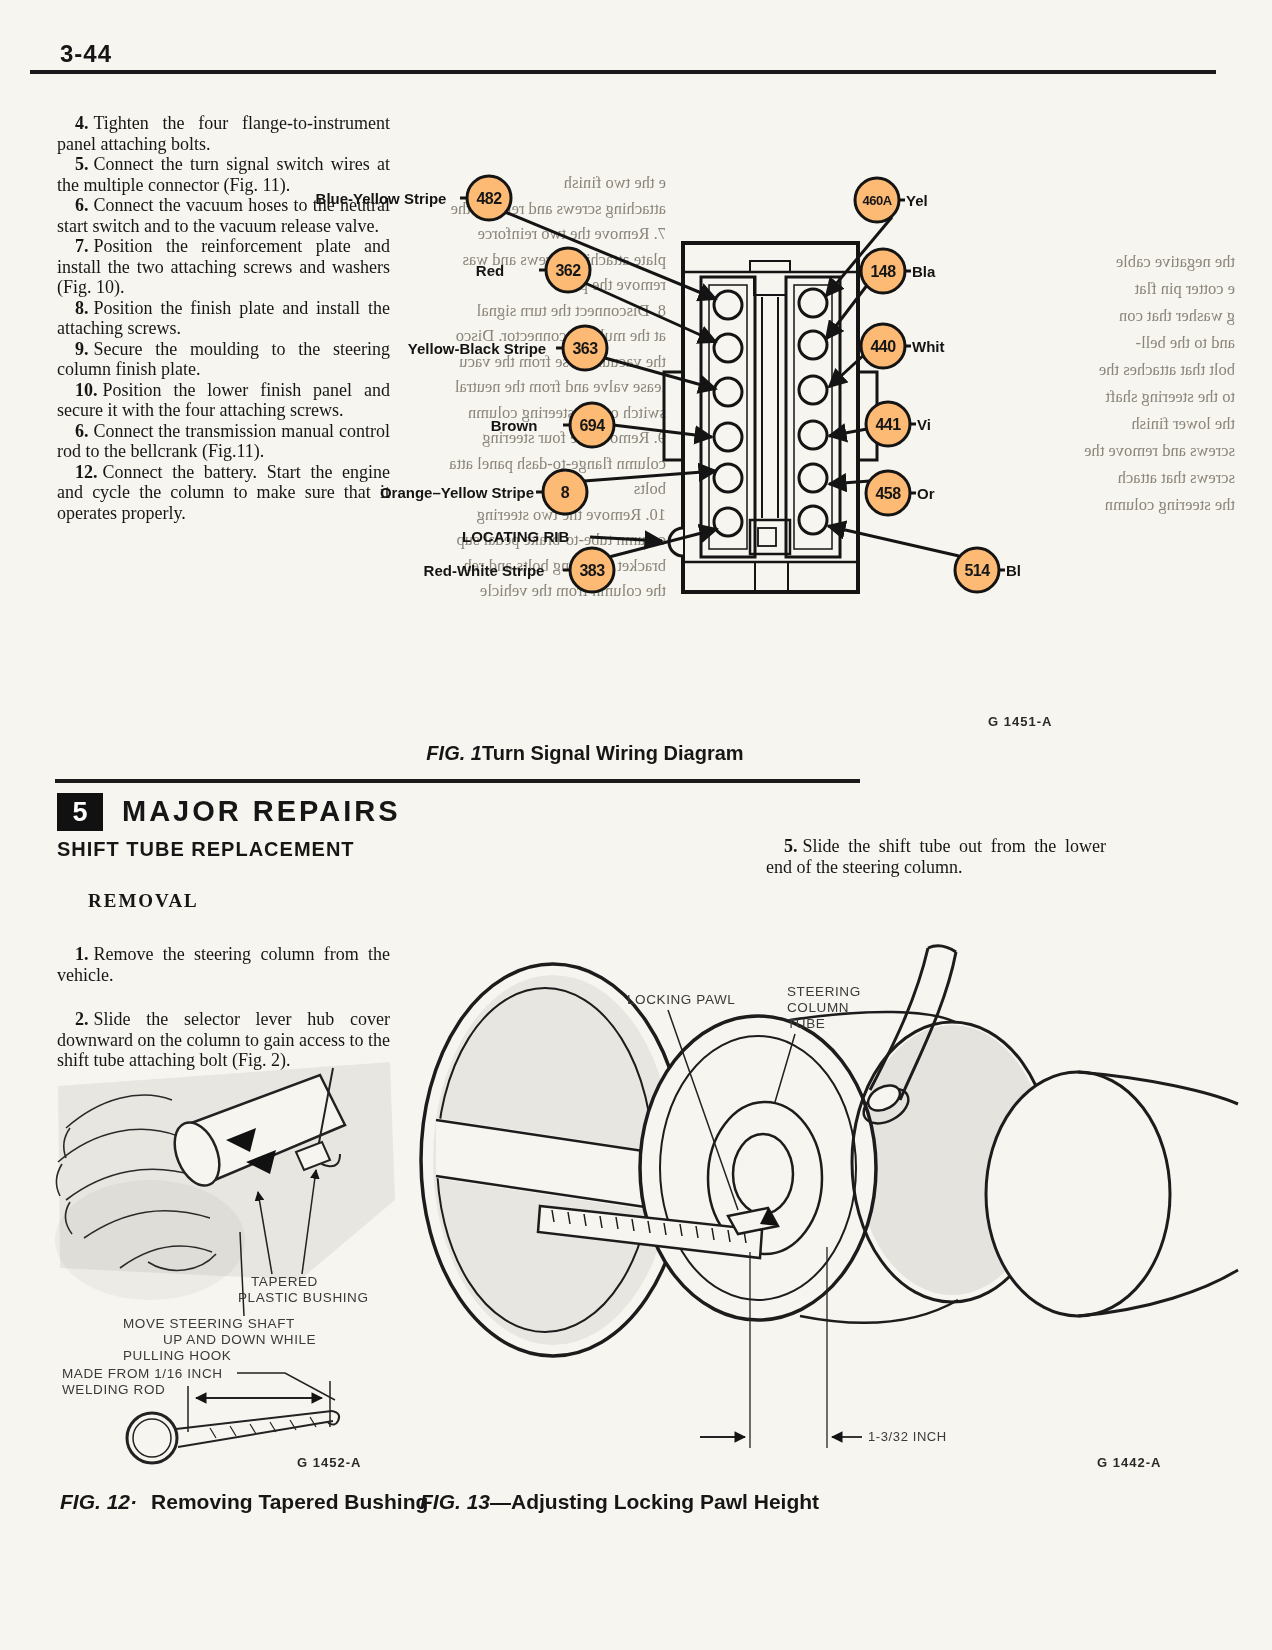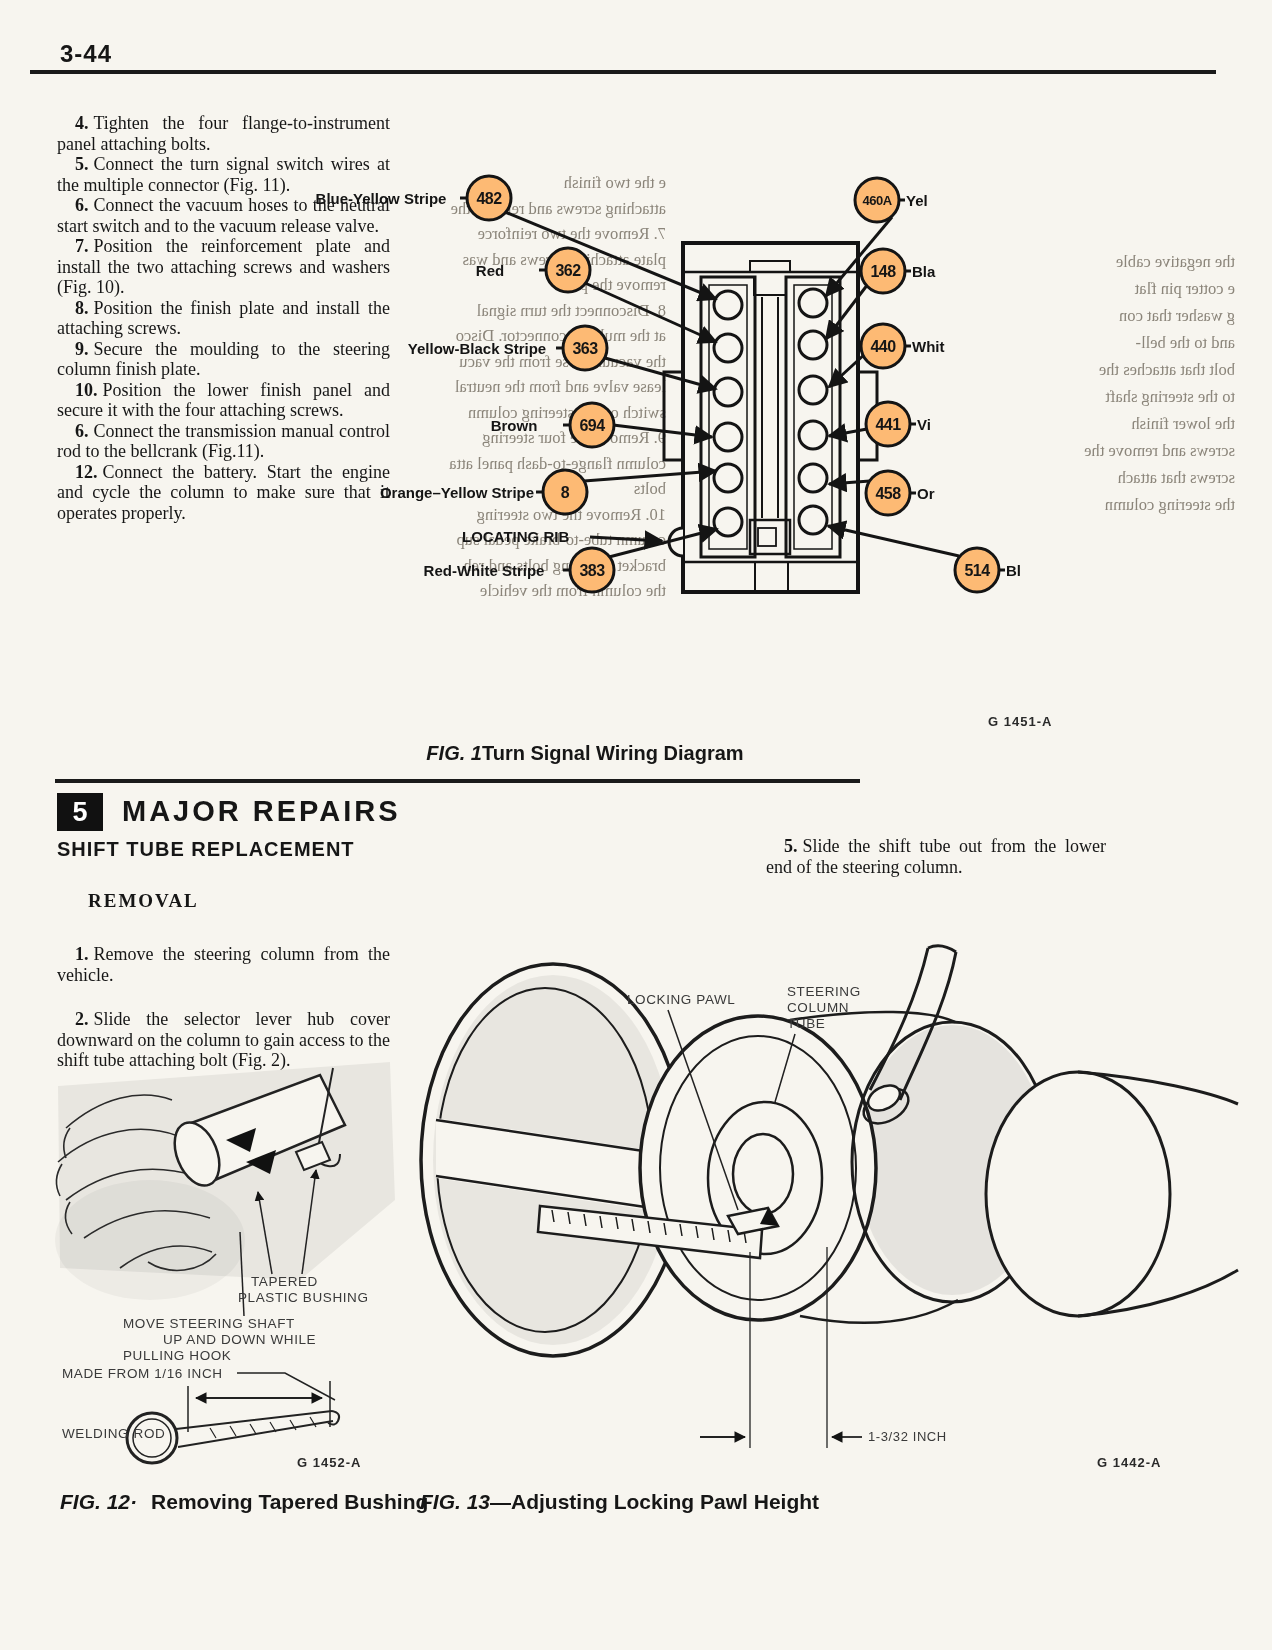--- a/index.html
+++ b/index.html
@@ -276,21 +276,21 @@
   <div class="bodycol" style="left:766px;top:836px;width:340px;">
     <p><b>5.</b><span>Slide the shift tube out from the lower end of the steering column.</span></p>
   </div>
 
   <div class="figlab" style="left:251px;top:1274px;text-align:center;">TAPERED</div>
   <div class="figlab" style="left:238px;top:1290px;">PLASTIC BUSHING</div>
   <div class="figlab" style="left:123px;top:1316px;">MOVE STEERING SHAFT</div>
   <div class="figlab" style="left:123px;top:1332px;margin-left:40px;">UP AND DOWN WHILE</div>
   <div class="figlab" style="left:123px;top:1348px;">PULLING HOOK</div>
   <div class="figlab" style="left:62px;top:1366px;">MADE FROM 1/16 INCH</div>
-  <div class="figlab" style="left:62px;top:1382px;margin-top:44px;">WELDING ROD</div>
+  <div class="figlab" style="left:62px;top:1382px;">WELDING ROD</div>
   <div class="gcode" style="left:297px;top:1455px;">G 1452-A</div>
 
   <div class="figlab" style="left:627px;top:992px;">LOCKING PAWL</div>
   <div class="figlab" style="left:787px;top:984px;">STEERING</div>
   <div class="figlab" style="left:787px;top:1000px;">COLUMN</div>
   <div class="figlab" style="left:787px;top:1016px;">TUBE</div>
   <div class="figlab" style="left:868px;top:1429px;font-size:13px;">1-3/32 INCH</div>
   <div class="gcode" style="left:1097px;top:1455px;">G 1442-A</div>
 
   <div class="figcap" style="left:60px;top:1490px;">

